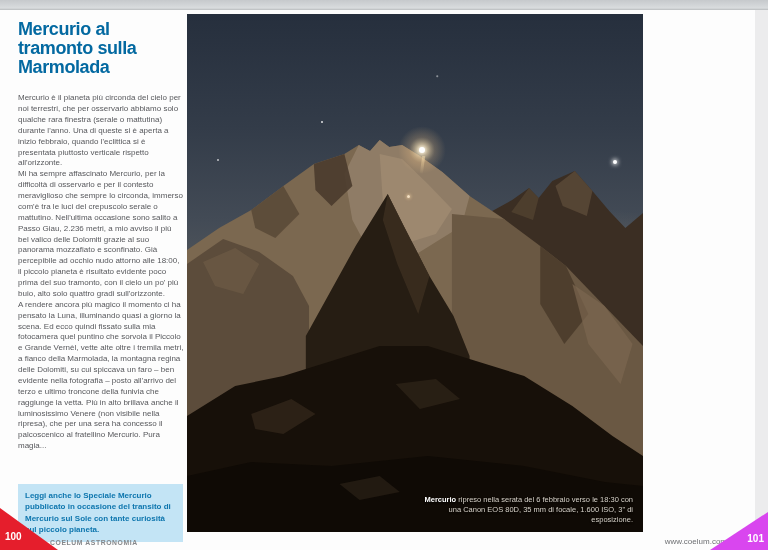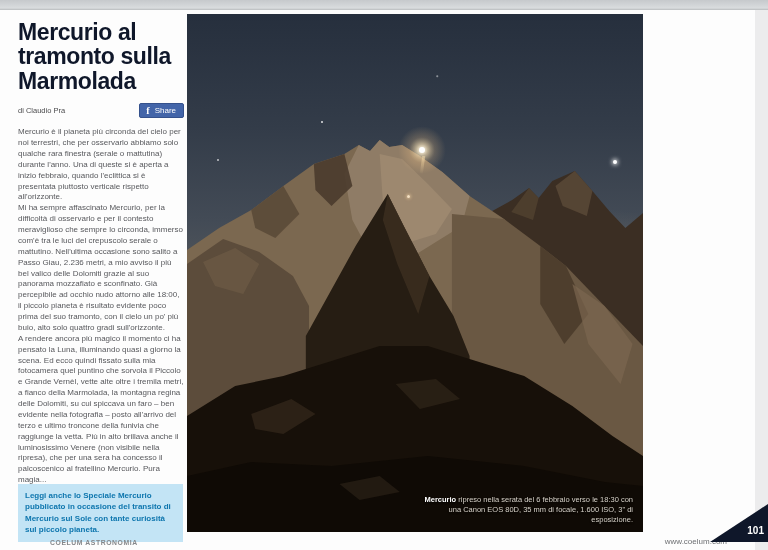--- a/index.html
+++ b/index.html
@@ -22,22 +22,22 @@
   
   .page {
     position:absolute; left:0; top:10px; width:755px; height:540px;
     background:#fdfdfd;
   }
   
   .article-col {
     position:absolute; left:18px; top:10px; width:166px;
   }
   .article-title {
-    font-size:23px; font-weight:bold; color:#0f172a;
-    line-height:1.06; letter-spacing:-0.4px; margin-bottom:10px;
+    font-size:18px; font-weight:bold; color:#0369a1;
+    line-height:1.06; letter-spacing:-0.4px; margin-bottom:16px;
   }
   .byline-row {
     display:flex; align-items:center; justify-content:space-between;
     margin-bottom:9px;
   }
   .byline { font-size:7.5px; color:#4a4a4c; }
   .share-btn {
     display:flex; align-items:center; gap:5px;
     background:#4365a9; border:1px solid #35518c; border-radius:2px;
     padding:2px 7px 2px 6px; cursor:pointer;
@@ -112,47 +112,40 @@
   .ribbon-left {
     position:absolute; left:0; bottom:0; width:58px; height:42px;
     background:#e51e2c;
     clip-path:polygon(0 0, 100% 100%, 0 100%);
   }
   .ribbon-left .page-num {
     position:absolute; left:5px; bottom:8px;
     color:#fff; font-weight:bold; font-size:10px;
   }
   .ribbon-right {
-    position:absolute; right:0; bottom:8px; width:58px; height:38px;
-    background:#0f172a;
+    position:absolute; right:0; bottom:0; width:58px; height:38px;
+    background:#d946ef;
     clip-path:polygon(100% 0, 100% 100%, 0 100%);
     z-index:5;
   }
   .ribbon-right .page-num {
     position:absolute; right:4px; bottom:6px;
     color:#fff; font-weight:bold; font-size:10px;
   }
 </style>
 </head>
 <body>
 
 <div class="top-strip"></div>
 <div class="right-strip"></div>
 
 <div class="page">
 
   <div class="article-col">
     <h1 class="article-title">Mercurio al tramonto sulla Marmolada</h1>
-    <div class="byline-row">
-      <span class="byline">di Claudio Pra</span>
-      <span class="share-btn">
-        <span class="fb-f">f</span>
-        <span class="share-label">Share</span>
-      </span>
-    </div>
     <div class="body-text">
       <p>Mercurio è il pianeta più circonda del cielo per noi terrestri, che per osservarlo abbiamo solo qualche rara finestra (serale o mattutina) durante l'anno. Una di queste si è aperta a inizio febbraio, quando l'eclittica si è presentata piuttosto verticale rispetto all'orizzonte.</p>
       <p>Mi ha sempre affascinato Mercurio, per la difficoltà di osservarlo e per il contesto meraviglioso che sempre lo circonda, immerso com'è tra le luci del crepuscolo serale o mattutino. Nell'ultima occasione sono salito a Passo Giau, 2.236 metri, a mio avviso il più bel valico delle Dolomiti grazie al suo panorama mozzafiato e sconfinato. Già percepibile ad occhio nudo attorno alle 18:00, il piccolo pianeta è risultato evidente poco prima del suo tramonto, con il cielo un po' più buio, alto solo quattro gradi sull'orizzonte.</p>
       <p>A rendere ancora più magico il momento ci ha pensato la Luna, illuminando quasi a giorno la scena. Ed ecco quindi fissato sulla mia fotocamera quel puntino che sorvola il Piccolo e Grande Vernèl, vette alte oltre i tremila metri, a fianco della Marmolada, la montagna regina delle Dolomiti, su cui spiccava un faro – ben evidente nella fotografia – posto all'arrivo del terzo e ultimo troncone della funivia che raggiunge la vetta. Più in alto brillava anche il luminosissimo Venere (non visibile nella ripresa), che per una sera ha concesso il palcoscenico al fratellino Mercurio. Pura magia...</p>
     </div>
   </div>
 
   <div class="callout-box">
     <p>Leggi anche lo Speciale Mercurio pubblicato in occasione del transito di Mercurio sul Sole con tante curiosità sul piccolo pianeta.</p>
   </div>
@@ -201,17 +194,20 @@
     <div class="small-light"></div>
 
     <div class="photo-caption">
       <span class="cap-lead">Mercurio</span><span> ripreso nella serata del 6 febbraio verso le 18:30 con una Canon EOS 80D, 35 mm di focale, 1.600 ISO, 3" di esposizione.</span>
     </div>
   </div>
 
   <div class="footer-magazine">COELUM ASTRONOMIA</div>
   <div class="footer-site">www.coelum.com</div>
 
+  <div class="ribbon-left">
+    <span class="page-num">100</span>
+  </div>
 </div>
 
 <div class="ribbon-right">
   <span class="page-num">101</span>
 </div>
 
 </body></html>

